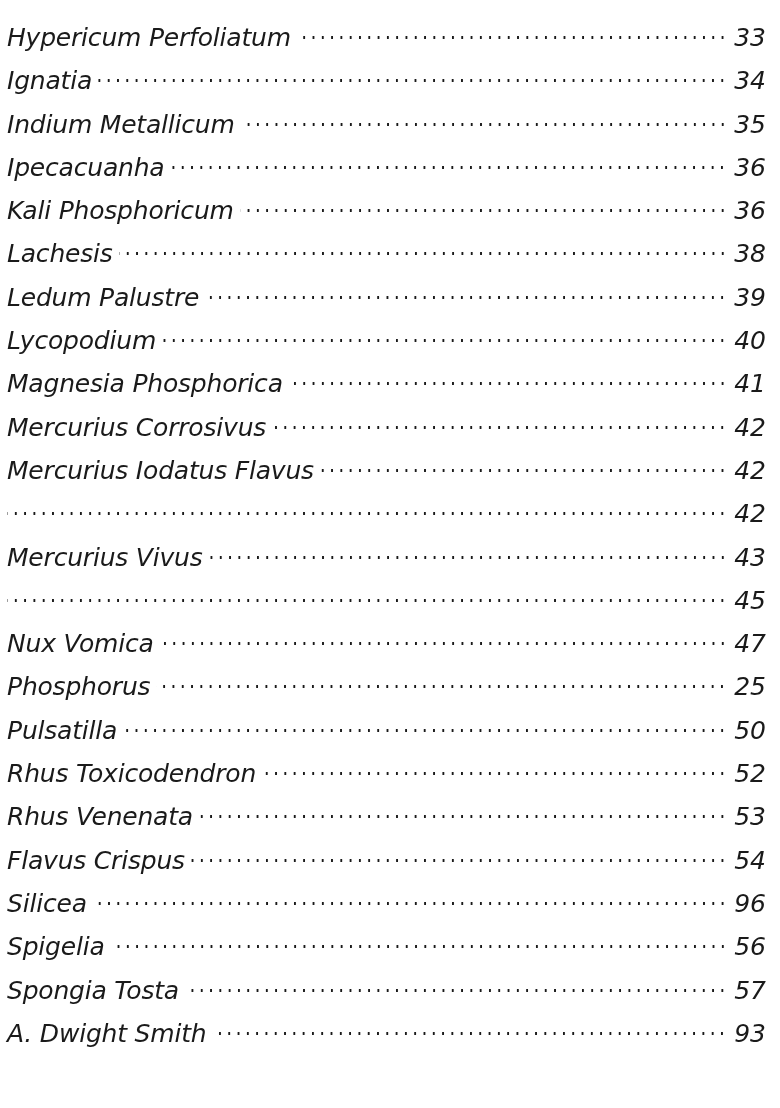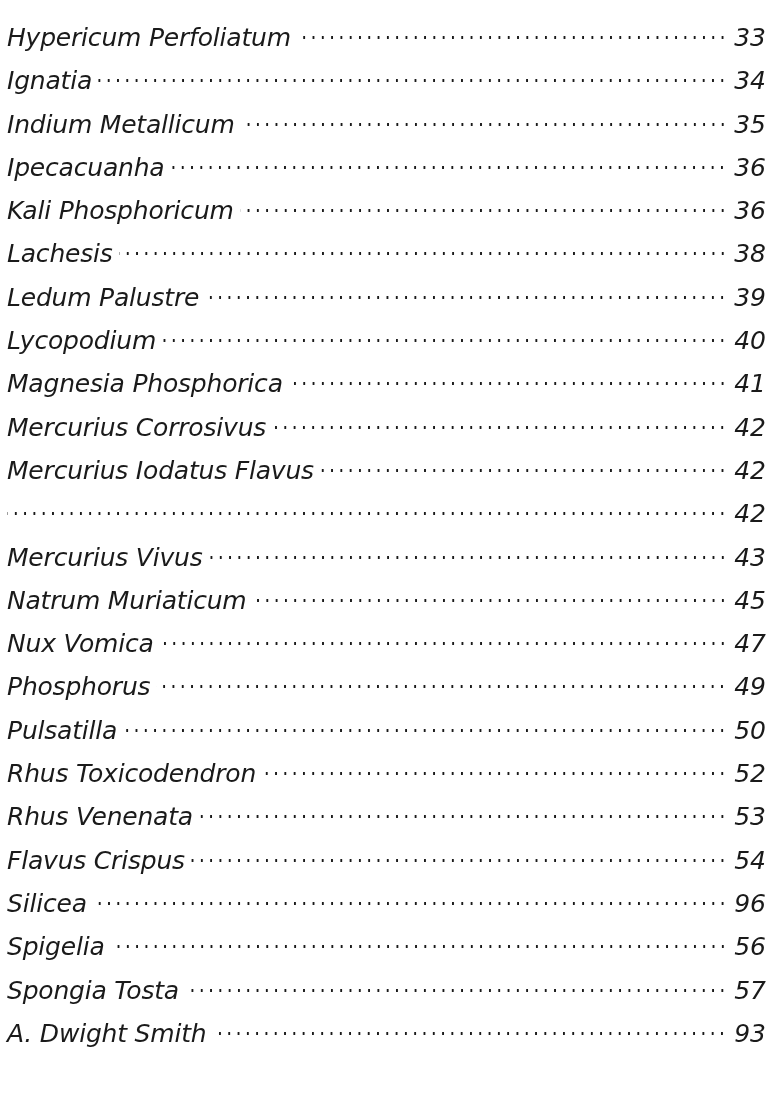--- a/index.html
+++ b/index.html
@@ -123,33 +123,32 @@
   <div class="toc-row">
     <span class="toc-leader"></span>
     <span class="toc-page">42</span>
   </div>
   <div class="toc-row">
     <span class="toc-title">Mercurius Vivus</span>
     <span class="toc-leader"></span>
     <span class="toc-page">43</span>
   </div>
   <div class="toc-row">
-    <span class="toc-title">Natrum Muriaticum</span>
     <span class="toc-leader"></span>
     <span class="toc-page">45</span>
   </div>
   <div class="toc-row">
     <span class="toc-title">Nux Vomica</span>
     <span class="toc-leader"></span>
     <span class="toc-page">47</span>
   </div>
   <div class="toc-row">
     <span class="toc-title">Phosphorus</span>
     <span class="toc-leader"></span>
-    <span class="toc-page">49</span>
+    <span class="toc-page">25</span>
   </div>
   <div class="toc-row">
     <span class="toc-title">Pulsatilla</span>
     <span class="toc-leader"></span>
     <span class="toc-page">50</span>
   </div>
   <div class="toc-row">
     <span class="toc-title">Rhus Toxicodendron</span>
     <span class="toc-leader"></span>
     <span class="toc-page">52</span>

